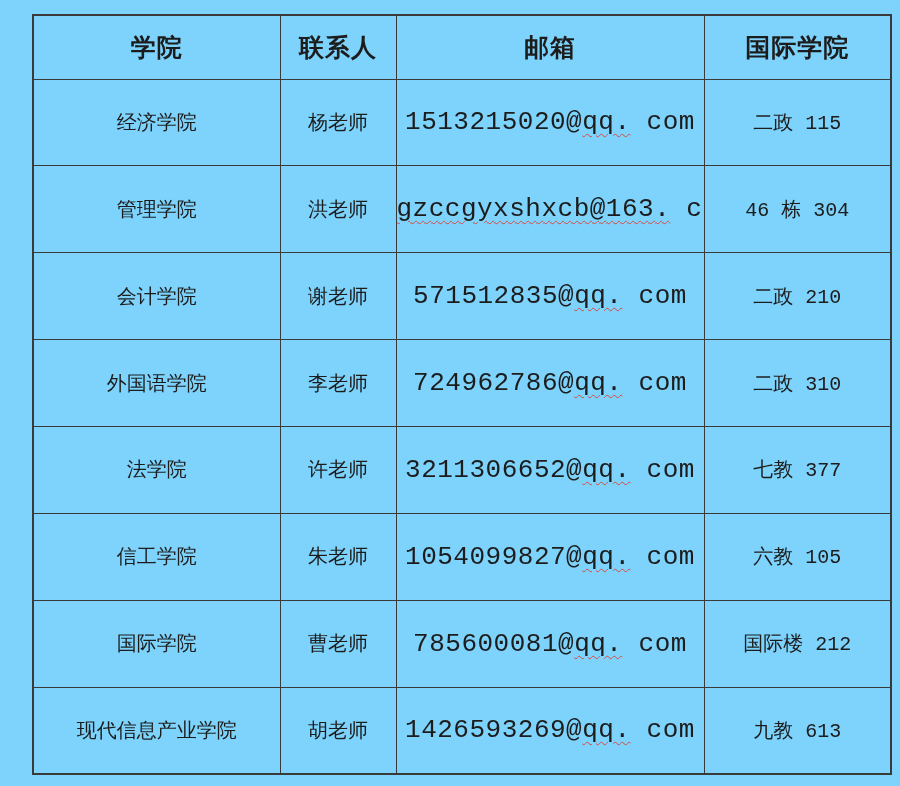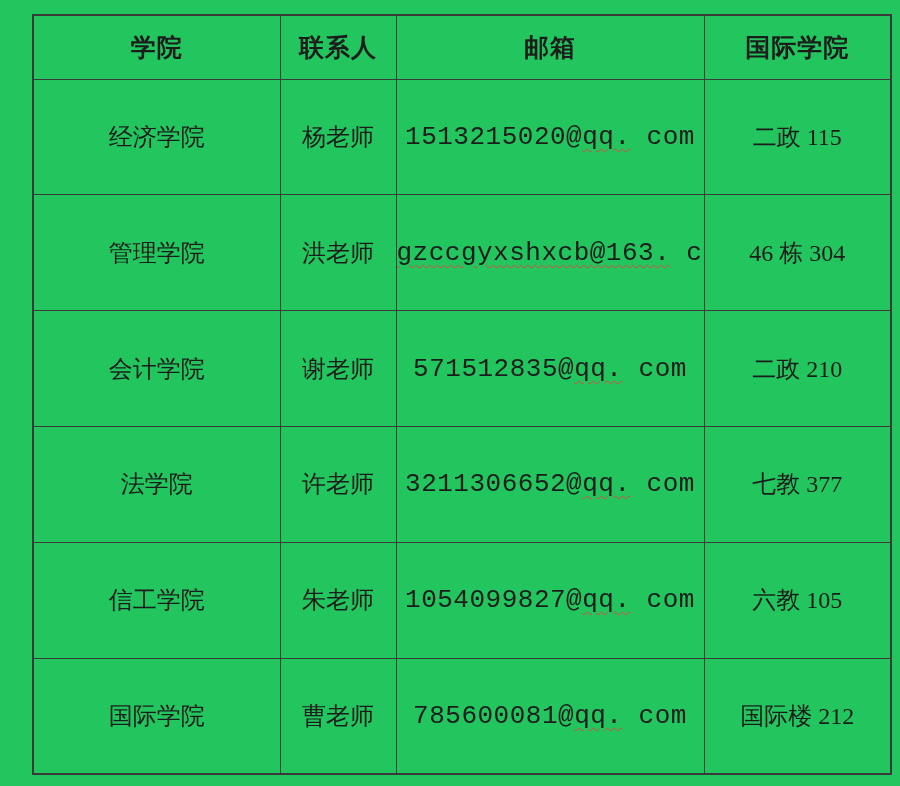--- a/index.html
+++ b/index.html
@@ -4,21 +4,21 @@
 <style>
   html, body {
     margin: 0;
     padding: 0;
     background: #ffffff;
   }
   .page {
     position: relative;
     width: 900px;
     height: 786px;
-    background: #22c55e;
+    background: #7dd3fc;
     overflow: hidden;
   }
   table.contact-table {
     position: absolute;
     left: 32px;
     top: 14px;
     width: 858px;
     height: 761px;
     border-collapse: collapse;
     table-layout: fixed;
@@ -35,22 +35,22 @@
   }
   thead tr { height: 64px; }
   tbody tr { height: 63.3px; }
   th {
     font-family: "Liberation Serif", "DejaVu Serif", serif;
     font-weight: bold;
     font-size: 25px;
     letter-spacing: 1px;
   }
   td {
-    font-family: Liberation Serif, serif;
-    font-size: 24px;
+    font-family: Liberation Mono, monospace;
+    font-size: 20px;
   }
   td.email-cell {
     font-family: "Liberation Mono", "DejaVu Sans Mono", monospace;
     font-size: 26px;
     letter-spacing: 0.5px;
   }
   td.email-cell .wavy {
     text-decoration-line: underline;
     text-decoration-style: wavy;
     text-decoration-color: #d9493c;
@@ -92,20 +92,26 @@
       <td class="location-cell">46 栋 304</td>
     </tr>
 
     <tr class="data-row">
       <td class="college-cell">会计学院</td>
       <td class="contact-cell">谢老师</td>
       <td class="email-cell"><span>571512835@</span><span class="wavy">qq.</span><span> com</span></td>
       <td class="location-cell">二政 210</td>
     </tr>
 
+    <tr class="data-row">
+      <td class="college-cell">外国语学院</td>
+      <td class="contact-cell">李老师</td>
+      <td class="email-cell"><span>724962786@</span><span class="wavy">qq.</span><span> com</span></td>
+      <td class="location-cell">二政 310</td>
+    </tr>
 
     <tr class="data-row">
       <td class="college-cell">法学院</td>
       <td class="contact-cell">许老师</td>
       <td class="email-cell"><span>3211306652@</span><span class="wavy">qq.</span><span> com</span></td>
       <td class="location-cell">七教 377</td>
     </tr>
 
 
     <tr class="data-row">
@@ -115,18 +121,24 @@
       <td class="location-cell">六教 105</td>
     </tr>
 
     <tr class="data-row">
       <td class="college-cell">国际学院</td>
       <td class="contact-cell">曹老师</td>
       <td class="email-cell"><span>785600081@</span><span class="wavy">qq.</span><span> com</span></td>
       <td class="location-cell">国际楼 212</td>
     </tr>
 
+    <tr class="data-row">
+      <td class="college-cell">现代信息产业学院</td>
+      <td class="contact-cell">胡老师</td>
+      <td class="email-cell"><span>1426593269@</span><span class="wavy">qq.</span><span> com</span></td>
+      <td class="location-cell">九教 613</td>
+    </tr>
 
 
   </tbody>
   </table>
 
 </div>
 
 </body></html>

